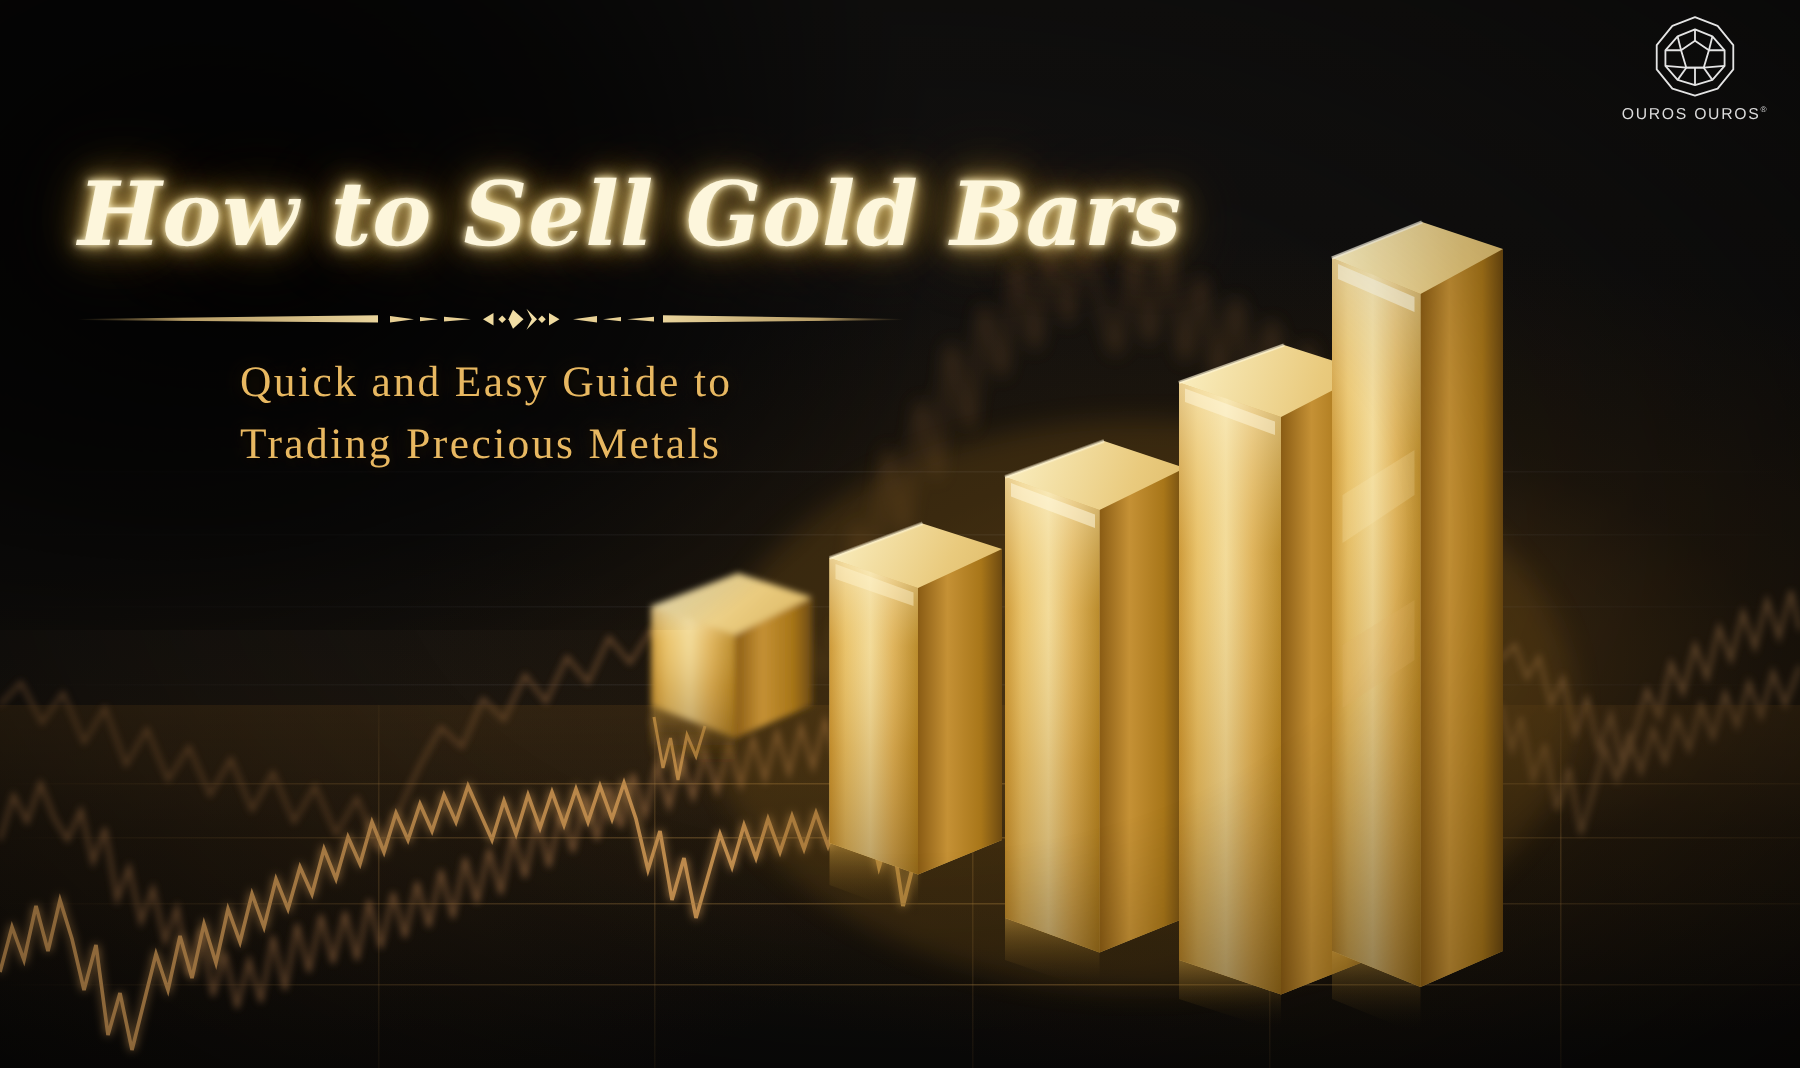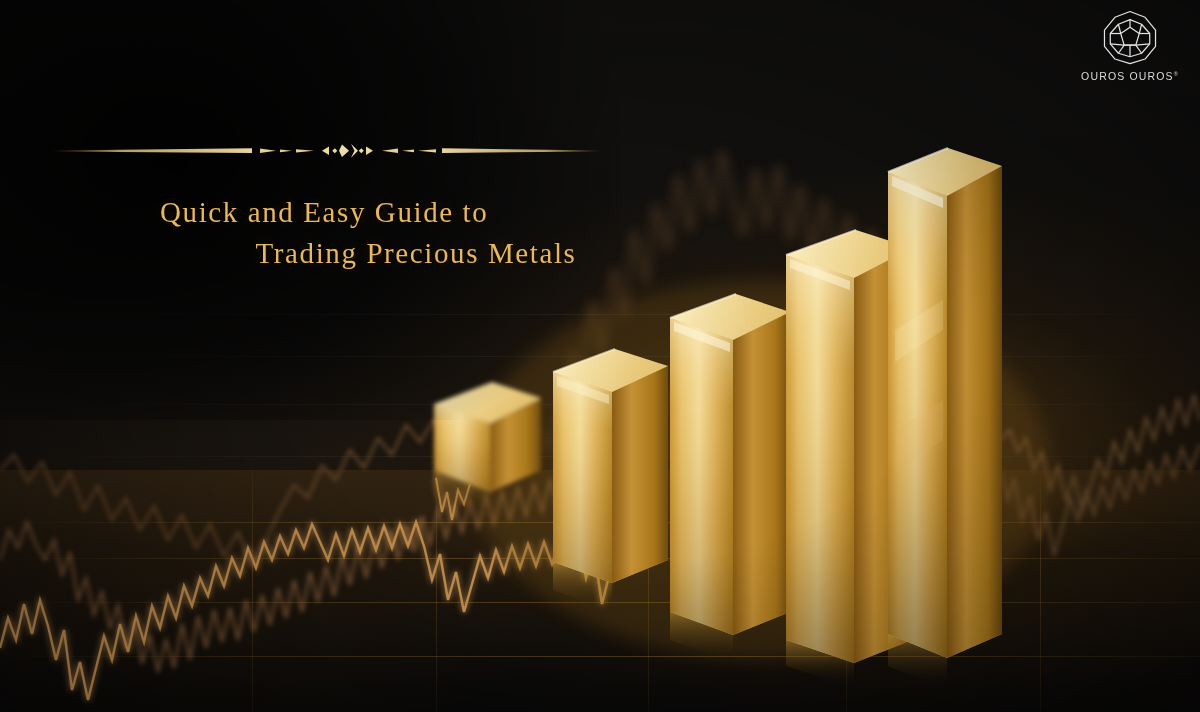--- a/index.html
+++ b/index.html
@@ -96,31 +96,31 @@
   }
   .divider {
     position: relative;
     margin-top: 28px;
     width: 550px;
     height: 22px;
   }
   .divider svg { display: block; }
 
   .subtitle {
-    margin-top: 30px;
+    margin-top: 11px;
     padding-left: 108px;
     font-family: "Liberation Serif", serif;
     font-size: 29px;
     line-height: 1.42;
     letter-spacing: 1.6px;
     color: #e8b861;
     text-shadow: 0 2px 6px rgba(0,0,0,0.85), 0 0 12px rgba(170,110,30,0.28);
   }
   .subtitle .sub-line { display: block; white-space: nowrap; }
-  .subtitle .sub-line.second { padding-left: 0px; text-align: center; }
+  .subtitle .sub-line.second { padding-left: 0px; }
 
   
   .logo {
     position: absolute;
     right: 18px;
     top: 8px;
     width: 104px;
     text-align: center;
     z-index: 50;
   }
@@ -322,20 +322,21 @@
         <path d="M786,255 L856,230" stroke="#fff6d6" stroke-width="2" fill="none" opacity="0.85"></path>
         <path d="M888,172 L948,148" stroke="#fffbe8" stroke-width="2.2" fill="none" opacity="0.9"></path>
       </g>
     </svg>
   </div>
 
   <div class="left-dark"></div>
   <div class="vignette"></div>
 
   <div class="headline">
+    <div class="title">How to Sell Gold Bars</div>
 
     <div class="divider">
       <svg width="550" height="22" viewBox="0 0 550 22">
         <defs>
           <linearGradient id="dgL" x1="0" y1="0" x2="1" y2="0">
             <stop offset="0%" stop-color="#caa45e" stop-opacity="0"></stop>
             <stop offset="35%" stop-color="#d7b979" stop-opacity="0.85"></stop>
             <stop offset="100%" stop-color="#e9d49c" stop-opacity="1"></stop>
           </linearGradient>
           <linearGradient id="dgR" x1="0" y1="0" x2="1" y2="0">

